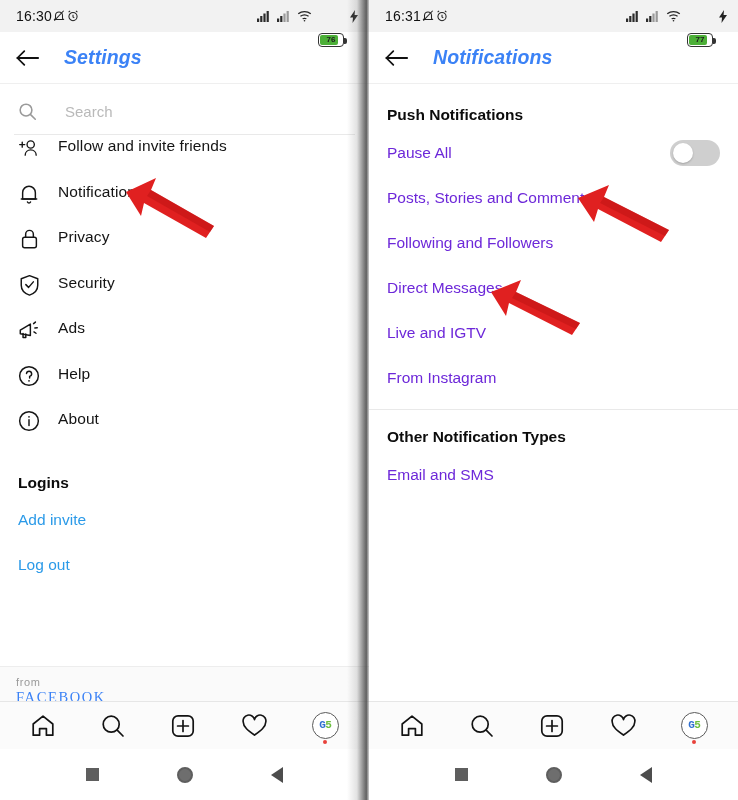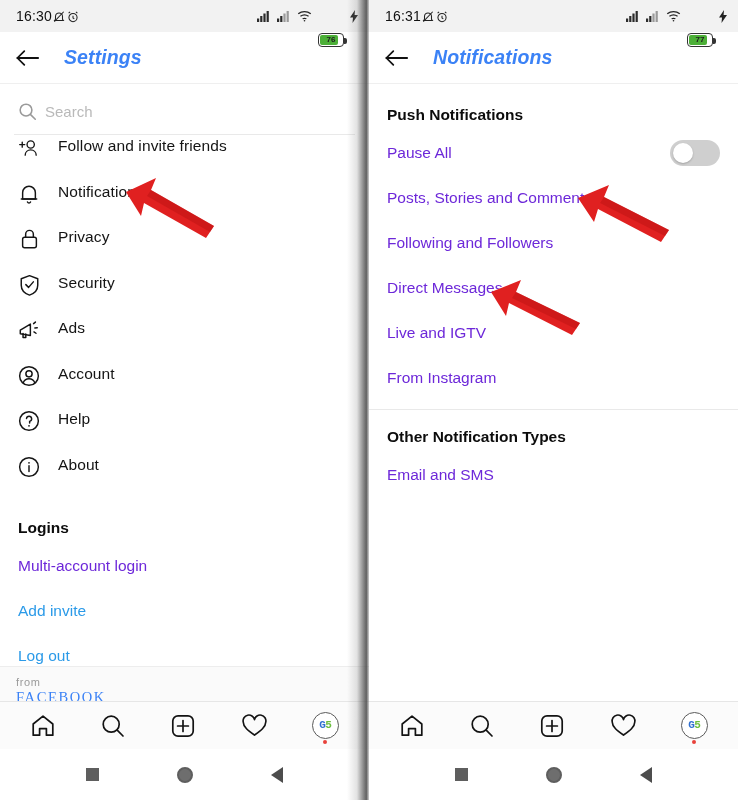--- a/index.html
+++ b/index.html
@@ -30,21 +30,21 @@
     pointer-events: none; z-index: 30;
   }
 
   
   .statusbar {
     height: 32px; background: #f2f2f2;
     display: flex; align-items: center; justify-content: space-between;
     padding: 0 11px 0 16px;
     font-size: 13.5px; color: #1a1a1a;
   }
-  .sb-left { display: flex; align-items: flex-end; }
+  .sb-left { display: flex; align-items: center; }
   .sb-time { font-size: 14px; letter-spacing: .2px; color: #111; }
   .sb-right { display: flex; align-items: center; gap: 6px; }
   .ico { display: inline-flex; align-items: center; }
   .battery {
     position: relative;
     width: 26px; height: 14px;
     border: 1.5px solid #333; border-radius: 4px;
     background: #fff; display: flex; align-items: center; margin-top: 47px;
   }
   .battery::after {
@@ -64,21 +64,21 @@
   .topbar {
     height: 52px; background: #ffffff;
     display: flex; align-items: center; gap: 24px;
     padding-left: 16px;
     border-bottom: 1px solid #efefef;
   }
   .topbar .title { font-size: 19.5px; color: #3b82f6; font-weight: 600; letter-spacing: .1px; font-style: italic; }
 
   
   .searchrow {
-    height: 46px; display: flex; align-items: center; gap: 8px;
+    height: 46px; display: flex; align-items: center; gap: 28px;
     padding: 0 18px; margin-top: 4px;
   }
   .searchrow .ph { font-size: 15px; color: #b9b9b9; }
   .hr { height: 1px; background: #e9e9e9; margin: 0 14px; }
 
   
   .list { padding-top: 2px; }
   .row {
     height: 45.5px; display: flex; align-items: flex-start; gap: 18px;
     padding: 0 18px;
@@ -283,30 +283,20 @@
             <path d="M2.5 10.5 13.5 4v12.5L2.5 14.5z"></path>
               <path d="M5.5 14.2v4.4h3v-3.7"></path>
             <line x1="17" y1="3.5" x2="19" y2="1.8"></line>
               <line x1="18.4" y1="8.2" x2="21" y2="8"></line>
             <line x1="17.4" y1="12.6" x2="19.6" y2="14"></line>
           </svg>
         </span>
         <span class="label">Ads</span>
       </div>
 
-      <div class="row">
-        <span class="ic">
-          <svg width="22" height="22" viewBox="0 0 24 24" fill="none" stroke="#151515" stroke-width="1.6">
-            <circle cx="12" cy="12" r="10.2"></circle>
-              <circle cx="12" cy="9.6" r="3.4"></circle>
-            <path d="M5.6 19.6c1-3 3.5-4.6 6.4-4.6s5.4 1.6 6.4 4.6"></path>
-          </svg>
-        </span>
-        <span class="label">Account</span>
-      </div>
 
       <div class="row">
         <span class="ic">
           <svg width="22" height="22" viewBox="0 0 24 24" fill="none" stroke="#151515" stroke-width="1.6">
             <circle cx="12" cy="12" r="10.2"></circle>
             <path d="M9.3 9.3a2.8 2.8 0 1 1 3.4 3.1v1.8" stroke-linecap="round"></path>
             <circle cx="12" cy="17.2" r="0.95" fill="#151515" stroke="none"></circle>
           </svg>
         </span>
         <span class="label">Help</span>
@@ -318,23 +308,20 @@
             <circle cx="12" cy="12" r="10.2"></circle>
             <circle cx="12" cy="7.4" r="0.95" fill="#151515" stroke="none"></circle>
             <line x1="12" y1="10.6" x2="12" y2="17" stroke-linecap="round"></line>
           </svg>
         </span>
         <span class="label">About</span>
       </div>
 
       <div class="section-title">Logins</div>
 
-      <div class="plainrow">
-        <span class="label">Multi-account login</span>
-      </div>
       <div class="plainrow">
         <span class="label link">Add invite</span>
       </div>
       <div class="plainrow">
         <span class="label link">Log out</span>
       </div>
     </div>
 
     <div class="fbfooter">
       <div class="from">from</div>

